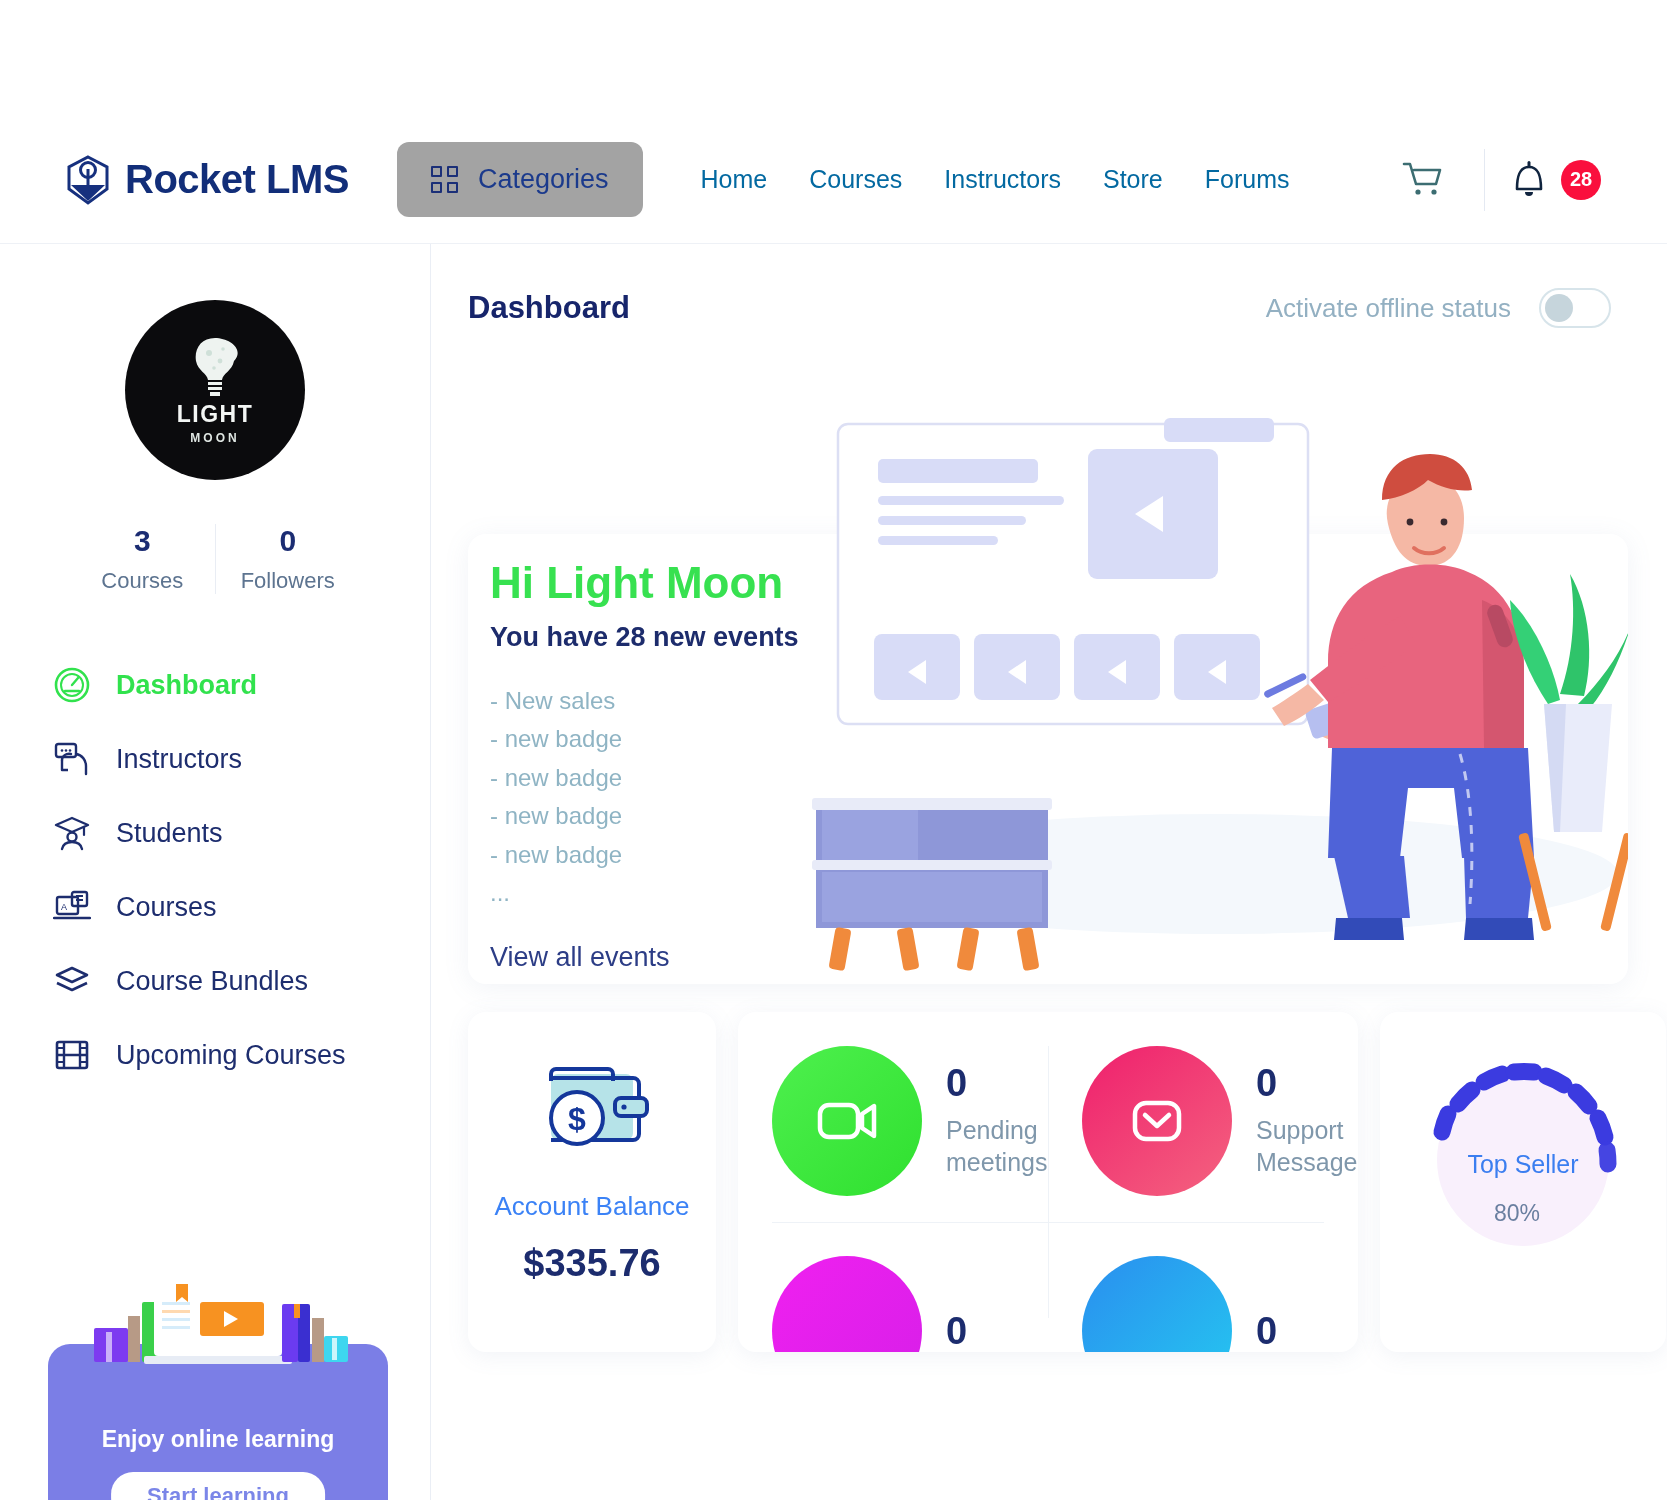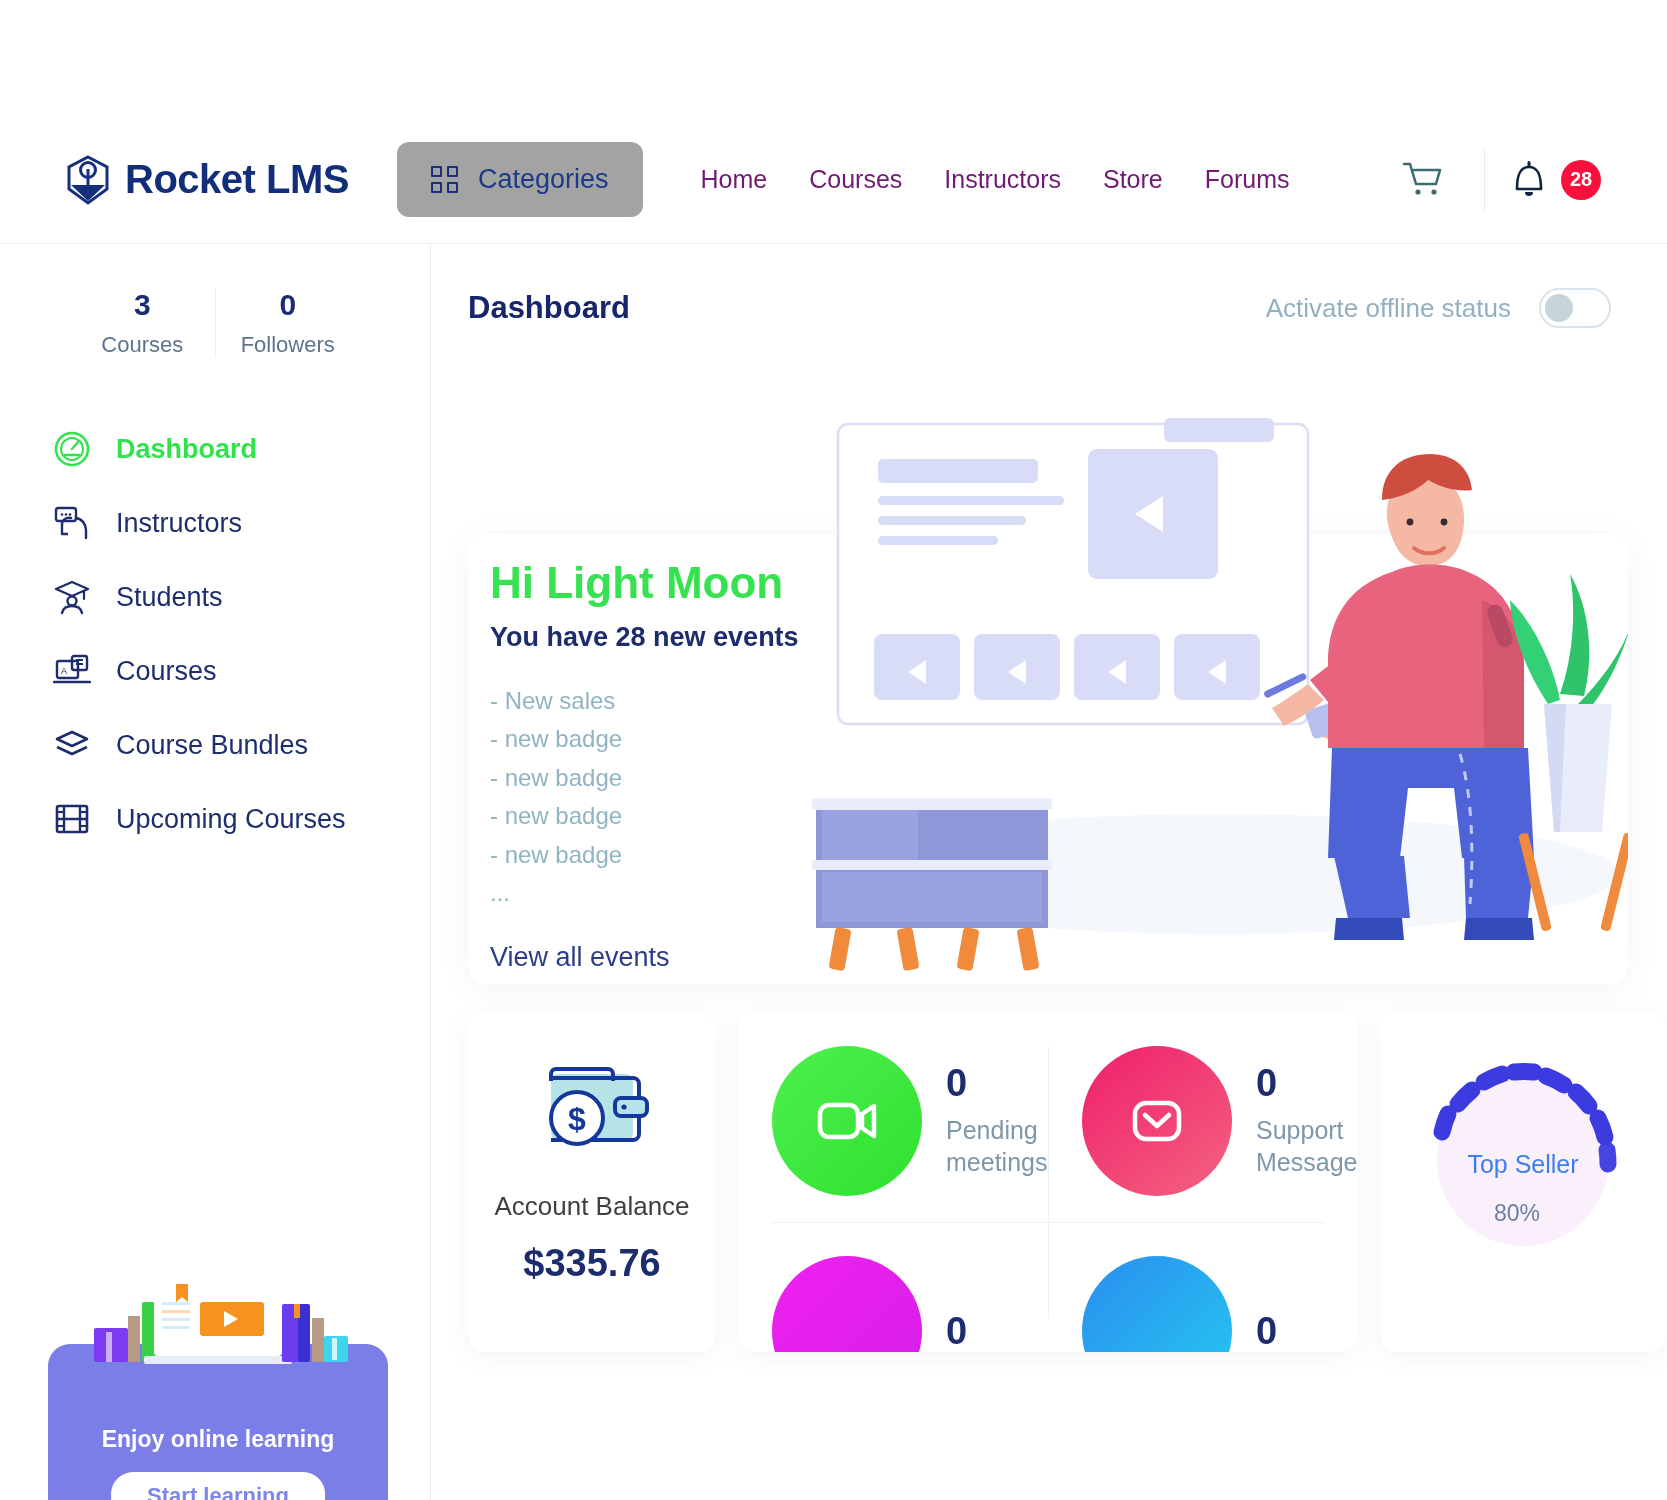--- a/index.html
+++ b/index.html
@@ -24,21 +24,21 @@
   .cat-btn {
     margin-left: 48px; display: flex; align-items: center; gap: 20px;
     background: #a3a3a3; border-radius: 12px; padding: 22px 34px;
     border: none; cursor: pointer;
   }
   .cat-grid { display: grid; grid-template-columns: 11px 11px; grid-template-rows: 11px 11px; gap: 5px; }
   .cat-grid i { display: block; border: 2.5px solid #1b2f78; border-radius: 1px; }
   .cat-label { font-size: 27px; color: #1b3a8c; font-weight: 400; }
 
   .nav-links { display: flex; align-items: center; gap: 42px; margin-left: 58px; }
-  .nav-link { font-size: 25px; color: #701a75; text-decoration: none; white-space: nowrap; cursor: pointer; }
+  .nav-link { font-size: 25px; color: #0369a1; text-decoration: none; white-space: nowrap; cursor: pointer; }
 
   .nav-right { margin-left: auto; display: flex; align-items: center; gap: 0; padding-right: 66px; }
   .icon-btn { width: 70px; height: 70px; display: flex; align-items: center; justify-content: center; cursor: pointer; }
   .nav-div { width: 1px; height: 62px; background: #e4e9f2; margin: 0 26px; }
   .bell-wrap { position: relative; display: flex; align-items: center; gap: 14px; }
   .badge {
     width: 40px; height: 40px; border-radius: 50%;
     background: #fa0f3d; color: #fff; font-size: 20px; font-weight: 600;
     display: flex; align-items: center; justify-content: center;
   }
@@ -107,21 +107,21 @@
 
   .hero-illus { position: absolute; left: 320px; top: -130px; width: 840px; height: 580px; }
 
   
   .cards { position: absolute; left: 38px; top: 768px; display: flex; gap: 22px; }
   .card {
     background: #ffffff; border-radius: 18px; box-shadow: 0 4px 22px rgba(120,140,180,.10);
     overflow: hidden; position: relative;
   }
   .card-wallet { width: 248px; height: 340px; display: flex; flex-direction: column; align-items: center; padding-top: 48px; }
-  .wallet-lbl { font-size: 26px; color: #404040; text-align: center; line-height: 1.45; margin-top: 28px; }
+  .wallet-lbl { font-size: 26px; color: #3b82f6; text-align: center; line-height: 1.45; margin-top: 28px; }
   .wallet-amt { font-size: 38px; font-weight: 700; color: #1c2c6e; margin-top: 16px; }
 
   .card-tiles { width: 620px; height: 340px; position: relative; }
   .tile { position: absolute; display: flex; align-items: center; gap: 24px; }
   .tile-circle { width: 150px; height: 150px; border-radius: 50%; flex: none; display: flex; align-items: center; justify-content: center; }
   .tile-num { font-size: 38px; font-weight: 700; color: #1c2c6e; line-height: 1; }
   .tile-lbl { font-size: 25px; color: #7f97ab; line-height: 1.3; margin-top: 12px; width: 130px; }
   .tile-vdiv { position: absolute; left: 310px; top: 34px; width: 1px; height: 272px; background: #eef2f7; }
   .tile-hdiv { position: absolute; left: 34px; top: 210px; width: 552px; height: 1px; background: #eef2f7; }
 
@@ -182,20 +182,34 @@
         </svg>
         <span class="badge">28</span>
       </div>
     </div>
   </div>
 
   <div class="body-wrap">
 
     <aside class="sidebar">
 
+      <div class="avatar">
+        <svg class="avatar-bulb" viewBox="0 0 56 66">
+          <path d="M28 3 C14 3 7 14 9 26 C11 36 20 38 21 45 h14 c1 -7 10 -9 12 -19 C58 14 42 3 28 3 Z" fill="#eef3f0"></path>
+          <circle cx="22" cy="18" r="3" fill="#cfe0d8"></circle>
+          <circle cx="33" cy="26" r="2.4" fill="#cfe0d8"></circle>
+          <circle cx="27" cy="33" r="1.8" fill="#cfe0d8"></circle>
+          <circle cx="36" cy="14" r="1.8" fill="#cfe0d8"></circle>
+          <rect x="21" y="47" width="14" height="3" fill="#eef3f0"></rect>
+          <rect x="21" y="52" width="14" height="3" fill="#eef3f0"></rect>
+          <rect x="23" y="57" width="10" height="4" fill="#eef3f0"></rect>
+        </svg>
+        <span class="avatar-t1">LIGHT</span>
+        <span class="avatar-t2">MOON</span>
+      </div>
 
 
       <div class="stats">
         <div class="stat">
           <div class="stat-num">3</div>
           <div class="stat-lbl">Courses</div>
         </div>
         <div class="stat">
           <div class="stat-num">0</div>
           <div class="stat-lbl">Followers</div>

